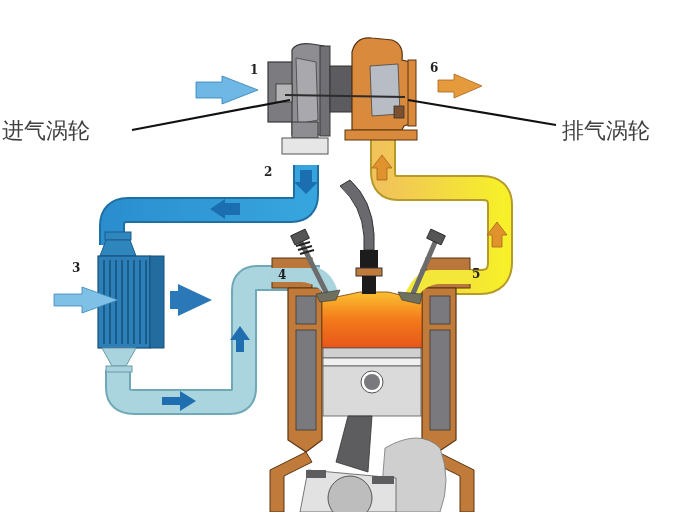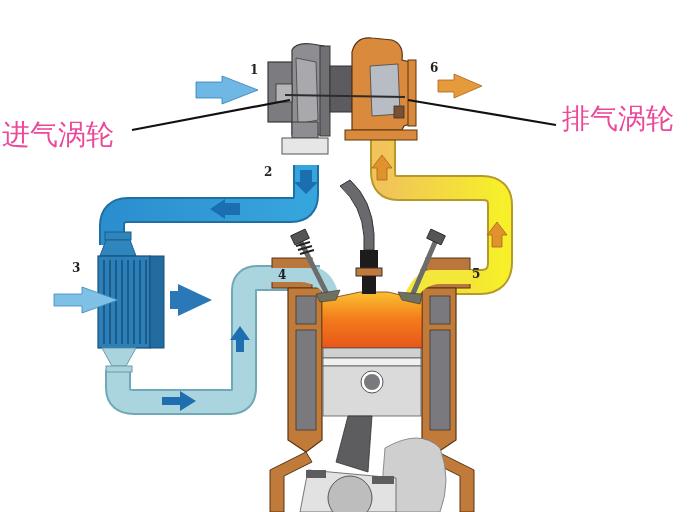--- a/index.html
+++ b/index.html
@@ -1,18 +1,18 @@
 <!DOCTYPE html>
 <html><head>
 <meta charset="utf-8">
 <style>
   html, body { margin: 0; padding: 0; background: #ffffff; }
   body { width: 700px; height: 512px; overflow: hidden; position: relative; font-family: "DejaVu Sans", sans-serif; }
   #diagram { position: absolute; left: 0; top: 0; width: 700px; height: 512px; }
-  .cn-label { position: absolute; font-family: "DejaVu Sans", sans-serif; font-size: 28px; color: #ec4899; letter-spacing: 0px; white-space: nowrap; }
+  .cn-label { position: absolute; font-family: "DejaVu Sans", sans-serif; font-size: 22px; color: #404040; letter-spacing: 0px; white-space: nowrap; }
   .num { font-family: "DejaVu Serif", serif; font-weight: bold; font-size: 12px; fill: #222; }
 </style>
 </head>
 <body>
 
 <svg id="diagram" viewBox="0 0 700 512" xmlns="http://www.w3.org/2000/svg">
   <defs>
     <linearGradient id="combGrad" x1="0" y1="0" x2="0" y2="1">
       <stop offset="0" stop-color="#f9c030"></stop>
       <stop offset="0.5" stop-color="#f37a1b"></stop>
@@ -171,13 +171,13 @@
 
   <text class="num" x="250" y="74">1</text>
   <text class="num" x="264" y="176">2</text>
   <text class="num" x="72" y="272">3</text>
   <text class="num" x="278" y="279">4</text>
   <text class="num" x="472" y="278">5</text>
   <text class="num" x="430" y="72">6</text>
 </svg>
 
 <div class="cn-label" style="left:2px; top:116px;">进气涡轮</div>
-<div class="cn-label" style="left:562px; top:100px;">排气涡轮</div>
+<div class="cn-label" style="left:562px; top:116px;">排气涡轮</div>
 
 </body></html>

